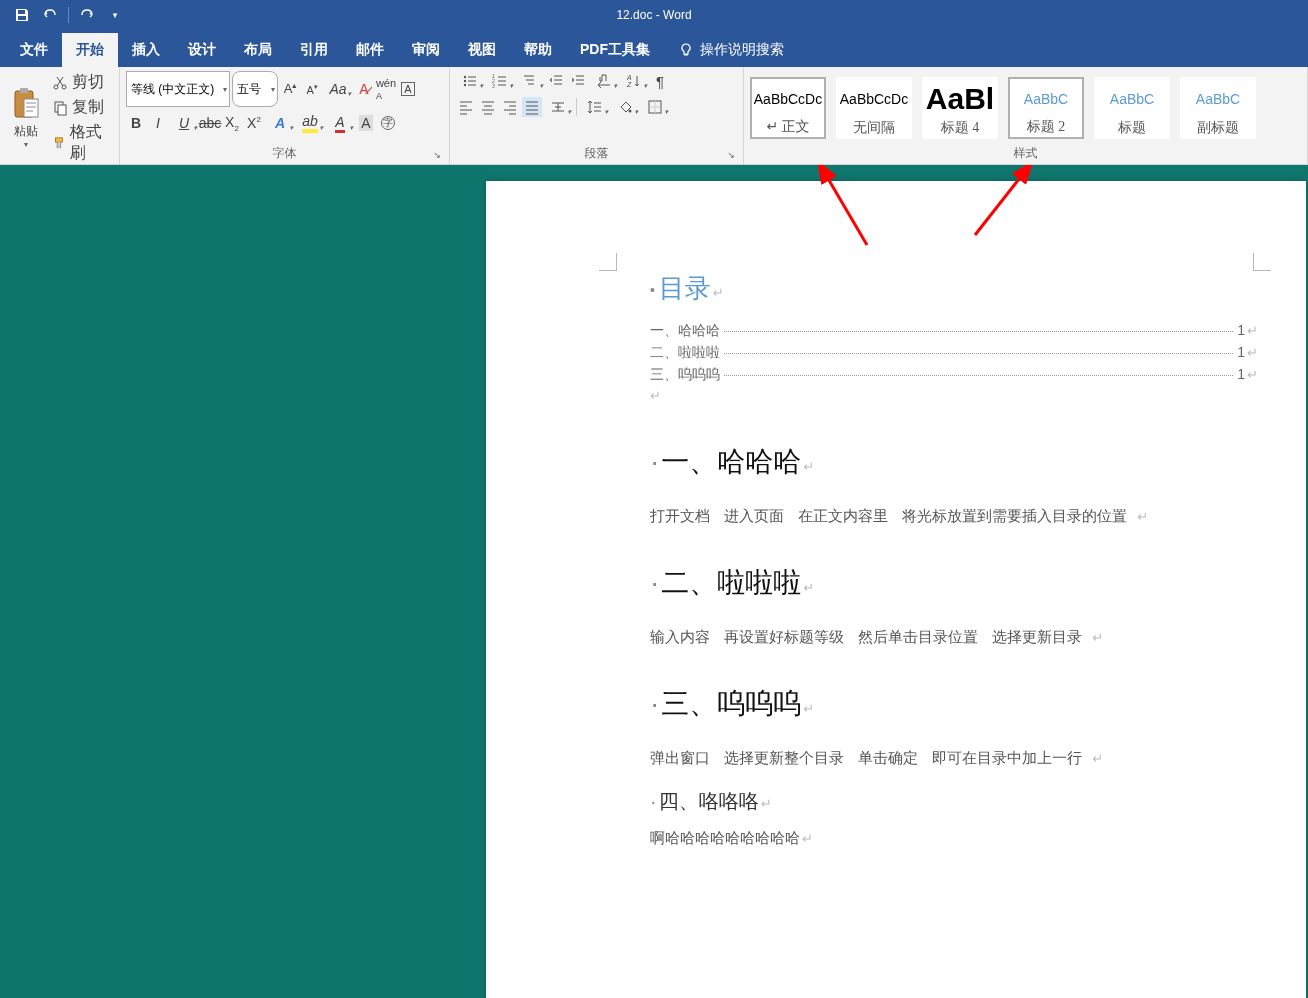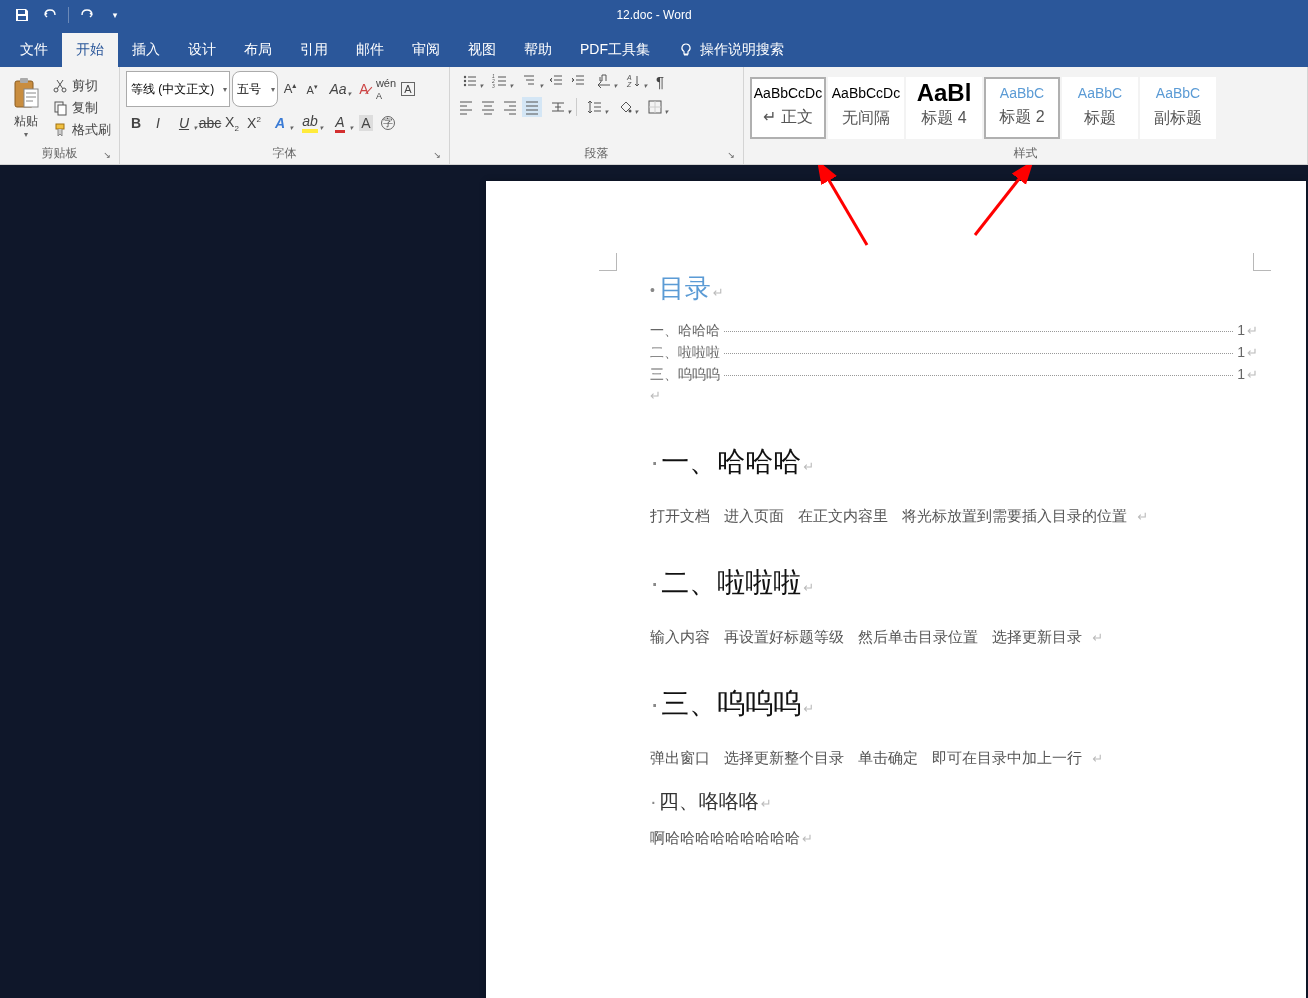--- a/index.html
+++ b/index.html
@@ -7,59 +7,59 @@
     
     
     .title-bar { background: #2b579a; height: 29px; display: flex; align-items: center; color: white; font-size: 12px; position: relative; }
     .qat { display: flex; align-items: center; gap: 0; padding-left: 8px; }
     .qat-item { width: 28px; height: 24px; display: flex; align-items: center; justify-content: center; cursor: pointer; }
     .qat-sep { width: 1px; height: 16px; background: rgba(255,255,255,0.3); margin: 0 4px; }
     .title-text { position: absolute; left: 50%; transform: translateX(-50%); }
     
     
     .ribbon-tabs { background: #2b579a; height: 38px; display: flex; align-items: flex-end; color: white; font-size: 14px; padding-left: 6px; }
-    .tab { padding: 8px 14px; cursor: pointer; }
+    .tab { padding: 8px 14px; cursor: pointer; font-weight: bold; }
     .tab.active { background: #f3f3f3; color: #2b579a; }
     .tell-me { display: flex; align-items: center; gap: 6px; padding: 8px 14px; cursor: pointer; }
     
     
     .ribbon { background: #f3f3f3; height: 98px; display: flex; border-bottom: 1px solid #d4d4d4; }
     .group { border-right: 1px solid #d4d4d4; padding: 4px 6px 2px 6px; display: flex; flex-direction: column; justify-content: space-between; }
     .group-content { flex: 1; display: flex; align-items: center; }
     .group-label { font-size: 12px; color: #666; text-align: center; position: relative; }
     .group-launcher { position: absolute; right: 0; bottom: 0; width: 12px; height: 12px; font-size: 9px; color: #666; cursor: pointer; }
     
     
     .clipboard-big { display: flex; flex-direction: column; align-items: center; padding: 2px 4px; }
     .paste-icon { width: 32px; height: 36px; display: flex; align-items: center; justify-content: center; }
     .clipboard-side { display: flex; flex-direction: column; gap: 2px; margin-left: 4px; }
-    .side-btn { display: flex; align-items: center; gap: 4px; font-size: 13px; color: #444; cursor: pointer; padding: 1px 2px; }
+    .side-btn { display: flex; align-items: center; gap: 4px; font-size: 16px; color: #444; cursor: pointer; padding: 1px 2px; }
     
     
     .font-group .group-content { flex-direction: column; align-items: flex-start; gap: 6px; }
     .font-row { display: flex; align-items: center; gap: 2px; }
     .font-combo { height: 36px; border: 1px solid #ababab; background: white; font-size: 12px; padding: 0 14px 0 4px; position: relative; display: flex; align-items: center; }
     .combo-arrow { position: absolute; right: 2px; font-size: 8px; color: #666; }
     .icon-btn { width: 20px; height: 20px; display: flex; align-items: center; justify-content: center; cursor: pointer; font-size: 14px; color: #444; }
     .icon-btn.with-arrow { width: 28px; position: relative; font-style: italic; }
     .icon-btn .dd { font-size: 7px; position: absolute; right: 1px; bottom: 1px; color: #666; }
     
     
     .para-group .group-content { flex-direction: column; align-items: flex-start; gap: 6px; }
     
     
-    .styles-group .group-content { gap: 0; }
+    .styles-group .group-content { gap: 8px; }
     .style-item { width: 76px; height: 62px; border: 1px solid transparent; display: flex; flex-direction: column; align-items: center; justify-content: center; cursor: pointer; background: white; margin-right: 2px; }
     .style-item.selected { border: 2px solid #b0b0b0; }
     .style-preview { font-size: 14px; display: flex; align-items: center; justify-content: center; flex: 1; }
-    .style-preview.large { font-size: 24px; font-weight: bold; }
-    .style-name { font-size: 16px; color: #555; padding-bottom: 9px; }
-    
-    
-    .workspace { background: #0f172a; height: calc(998px - 29px - 38px - 98px); position: relative; overflow: hidden; }
+    .style-preview.large { font-size: 30px; font-weight: bold; }
+    .style-name { font-size: 14px; color: #555; padding-bottom: 1px; font-family: Liberation Serif, serif; }
+    
+    
+    .workspace { background: #0f766e; height: calc(998px - 29px - 38px - 98px); position: relative; overflow: hidden; }
     .page { position: absolute; left: 486px; top: 16px; width: 820px; background: white; box-shadow: 0 0 6px rgba(0,0,0,0.25); padding: 90px 48px 40px 48px; min-height: 1100px; }
     .corner-mark { position: absolute; border-color: #b8b8b8; }
     .corner-tl { top: 72px; left: 113px; width: 18px; height: 18px; border-right: 1px solid #b8b8b8; border-bottom: 1px solid #b8b8b8; }
     .corner-tr { top: 72px; right: 35px; width: 18px; height: 18px; border-left: 1px solid #b8b8b8; border-bottom: 1px solid #b8b8b8; }
     
     .toc-title { font-size: 26px; color: #5b9bd5; margin-bottom: 16px; margin-left: 6px; }
     .toc-title::before { content: "• "; color: #888; font-size: 14px; vertical-align: middle; }
     .toc-line { font-size: 14px; color: #666; margin-left: 6px; display: flex; align-items: baseline; margin-bottom: 4px; }
     .toc-text { white-space: nowrap; }
     .toc-dots { flex: 1; border-bottom: 1px dotted #999; margin: 0 4px; transform: translateY(-3px); }

